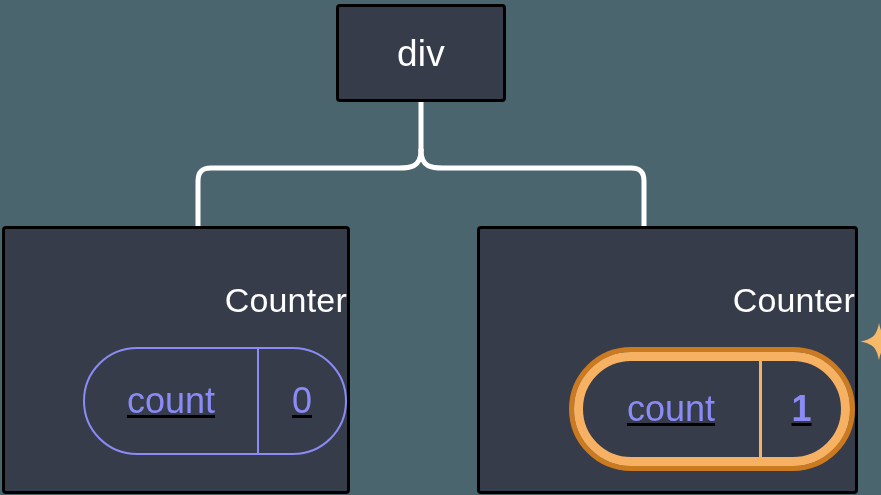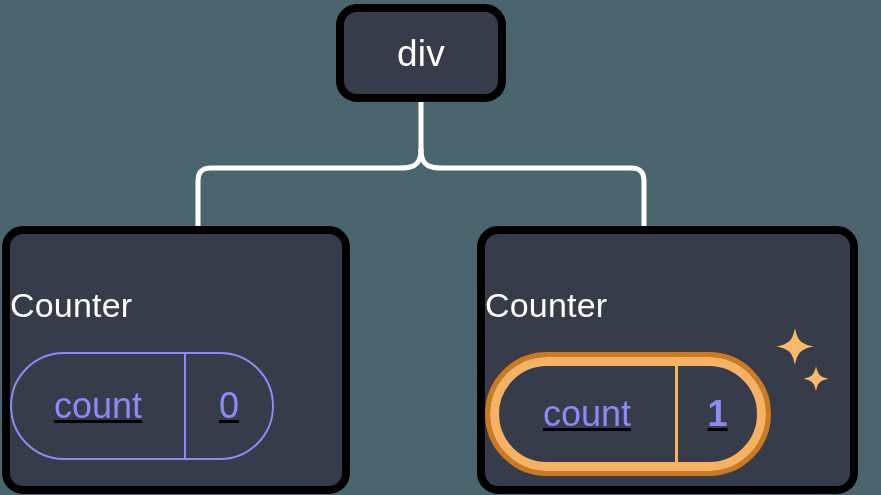--- a/index.html
+++ b/index.html
@@ -23,22 +23,22 @@
     top: 0;
     width: 881px;
     height: 495px;
     pointer-events: none;
   }
 
   
   .node {
     position: absolute;
     background: #373c4b;
-    border: 8px solid #000000;
-    border-radius: 21px;
+    border: 3px solid #000000;
+    border-radius: 4px;
     box-sizing: border-box;
   }
 
   .node-root {
     left: 336px;
     top: 4px;
     width: 170px;
     height: 98px;
     display: flex;
     align-items: center;
@@ -51,21 +51,21 @@
     font-weight: 400;
     letter-spacing: 0.3px;
     line-height: 1;
   }
 
   .node-child {
     top: 226px;
     height: 268px;
     display: flex;
     flex-direction: column;
-    align-items: flex-start;
+    align-items: flex-end;
   }
 
   .node-child-left  { left: 2px;   width: 348px; }
   .node-child-right { left: 477px; width: 381px; }
 
   .child-title {
     color: #ffffff;
     font-size: 34px;
     font-weight: 400;
     letter-spacing: 0.2px;

